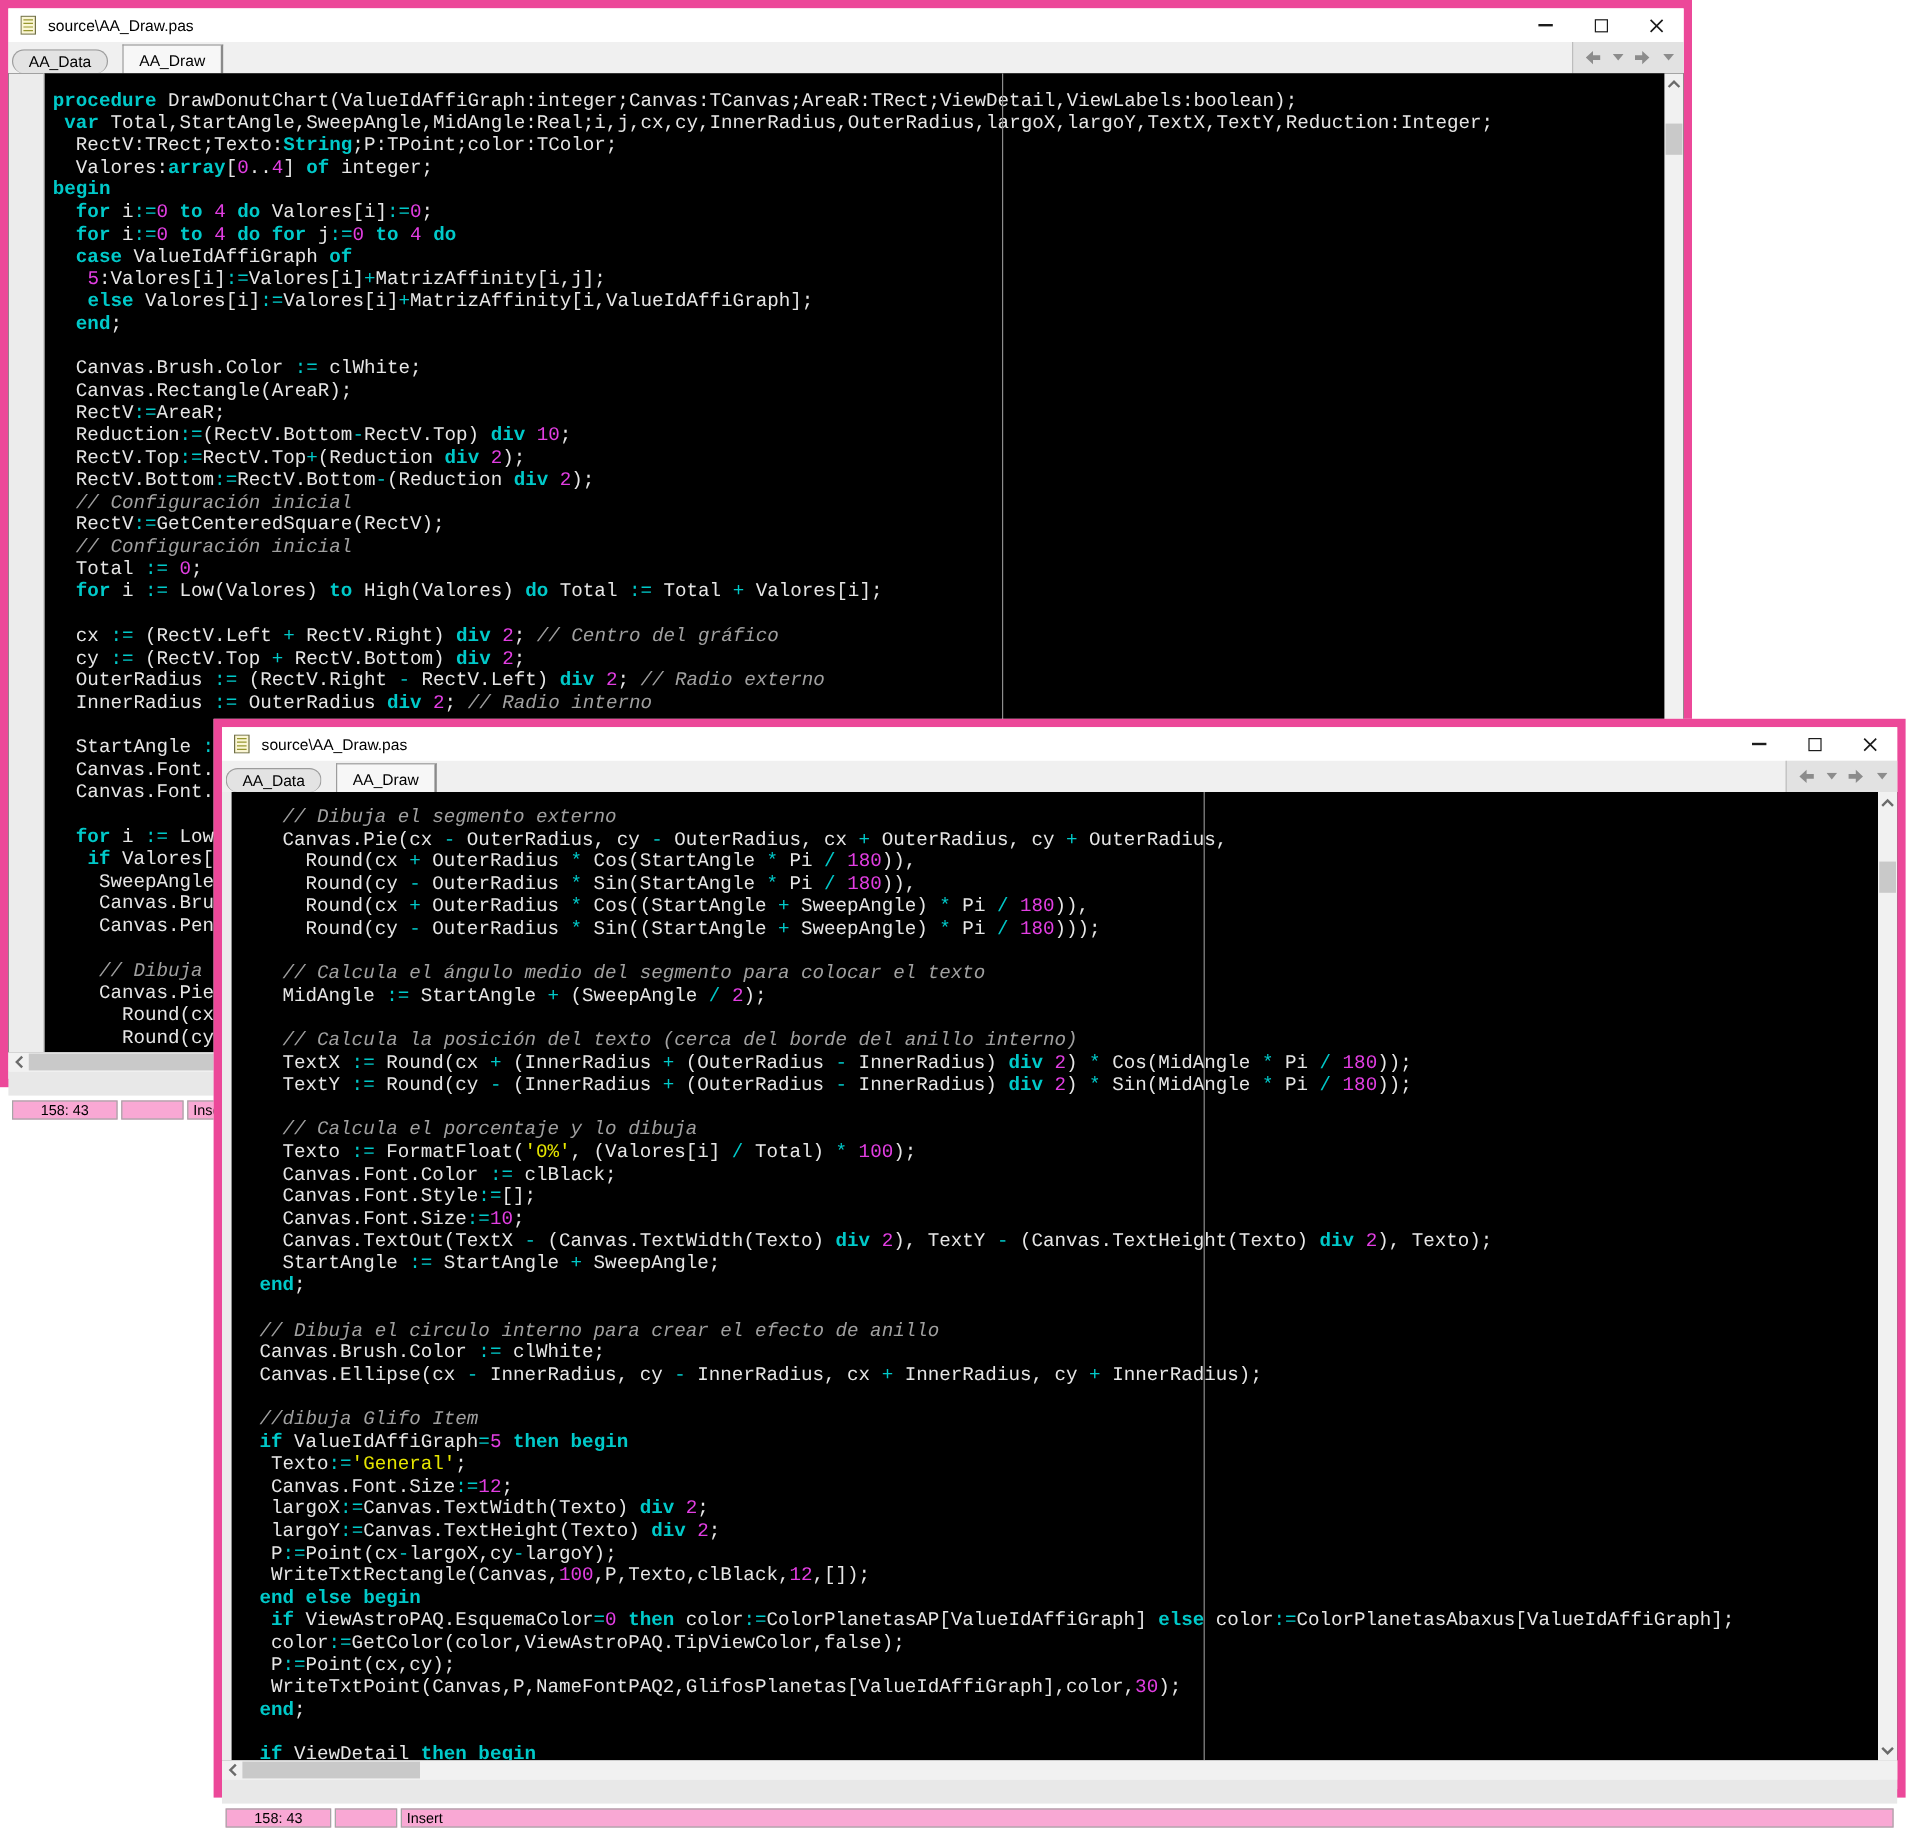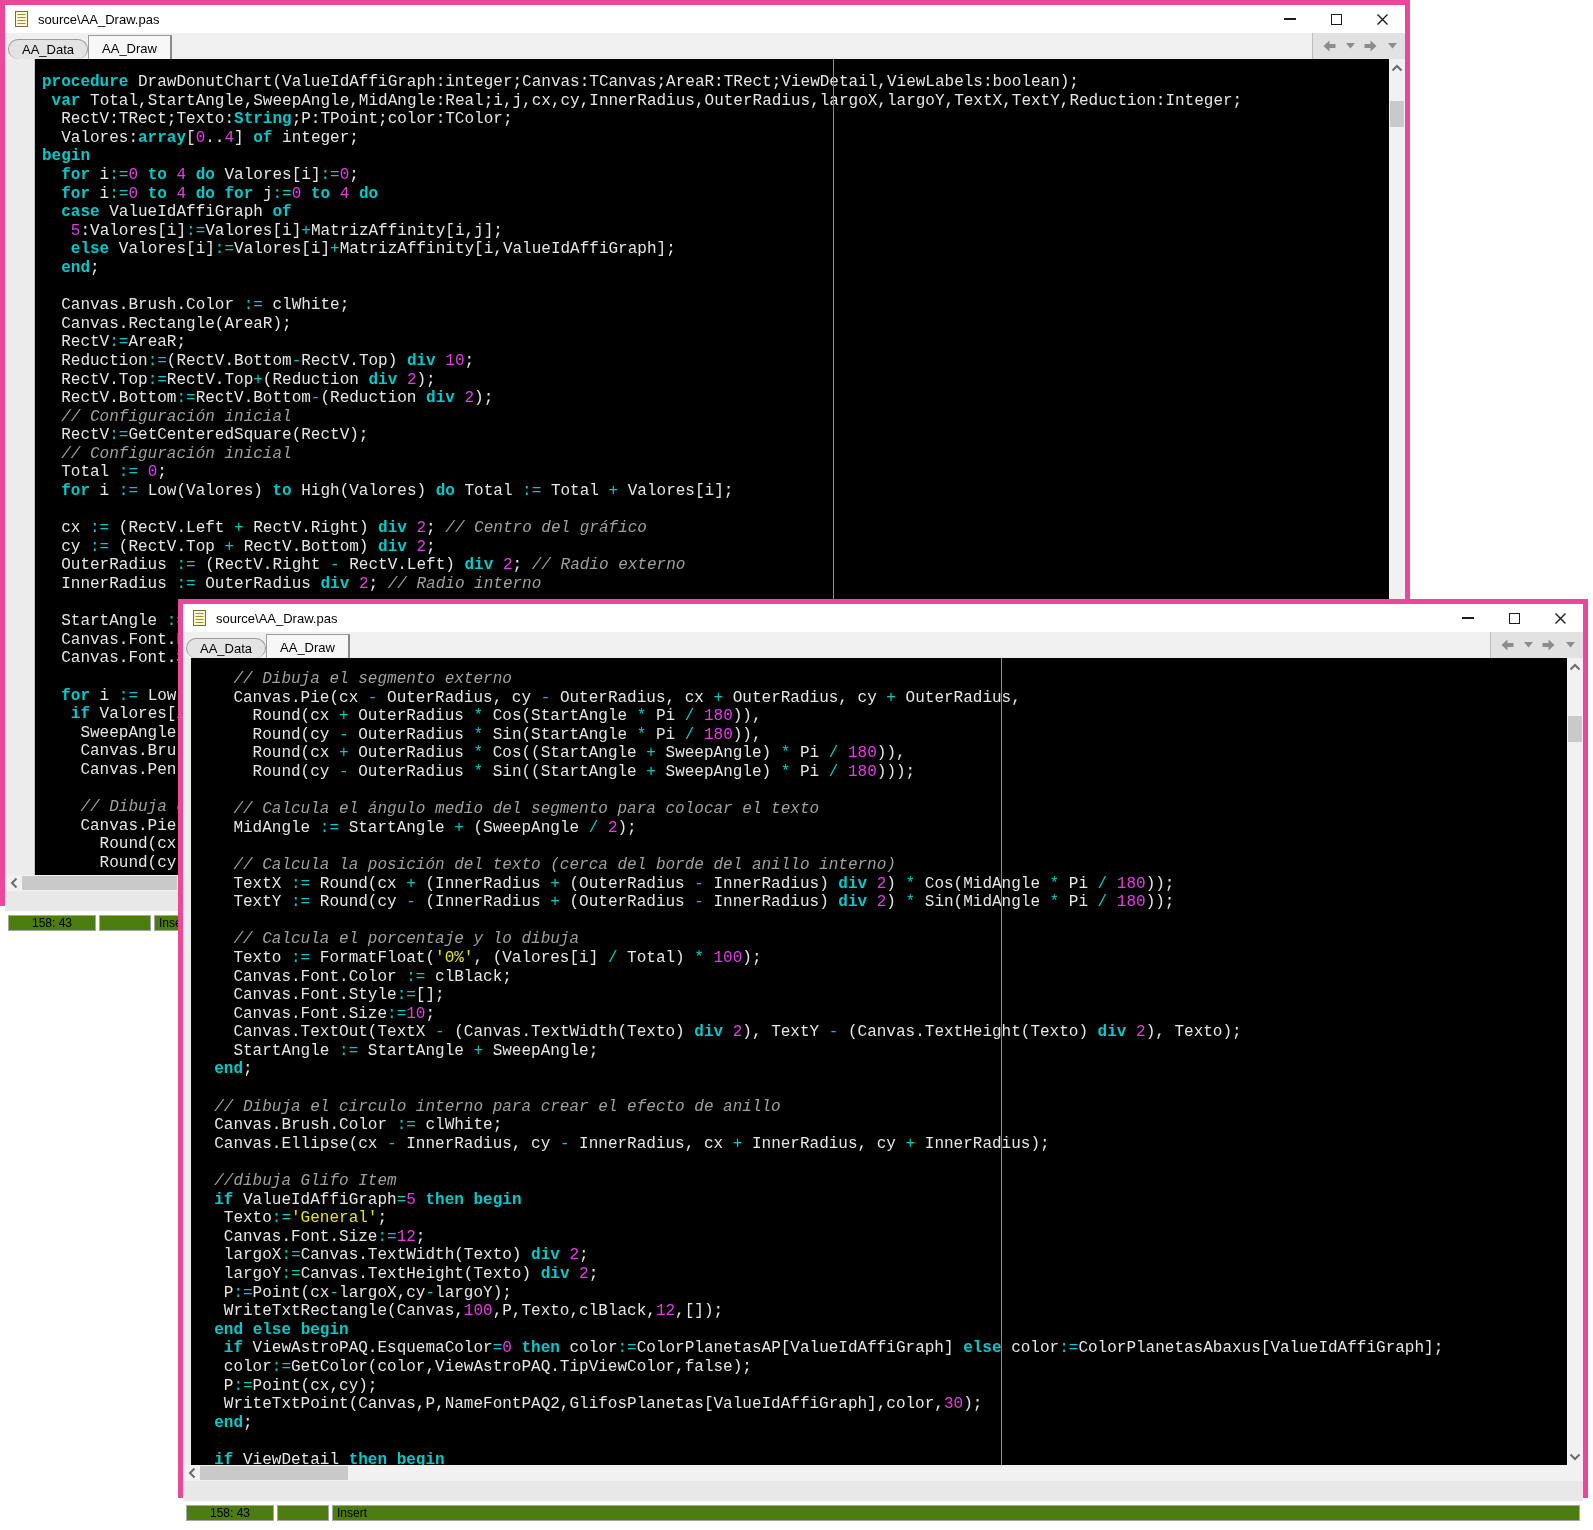--- a/index.html
+++ b/index.html
@@ -1,35 +1,35 @@
 <!DOCTYPE html>
 <html style="--c-keyword: #00c9c9; --c-operator: #00c9c9; --c-number: #e23ee2; --c-string: #e6e600; --c-comment: #a0a0a0; --c-text: #e6e6e6;"><head>
 <meta charset="utf-8">
 <style>
   html,body{margin:0;padding:0;}
   body{width:1593px;height:1530px;background:#ffffff;position:relative;overflow:hidden;
        font-family:"Liberation Sans",sans-serif;}
 
-  .window{position:absolute;background:#fff;border:5px solid #ec4899;box-sizing:border-box;}
+  .window{position:absolute;background:#fff;border:7px solid #ec4899;box-sizing:border-box;}
 
   
   .titlebar{position:absolute;left:0;right:0;top:0;height:28px;background:#fff;
             display:flex;align-items:center;}
   .doc-icon{margin-left:10px;flex:0 0 auto;display:flex;}
   .title-text{margin-left:9px;font-size:13px;color:#000;white-space:pre;}
   .win-controls{margin-left:auto;display:flex;height:100%;}
   .ctrl{width:46px;height:100%;display:flex;align-items:center;justify-content:center;}
   .min-glyph{width:12px;height:0;border-top:2px solid #1c1c1c;}
   .max-glyph{width:11px;height:11px;border:1.5px solid #1c1c1c;box-sizing:border-box;}
 
   
   .tabbar{position:absolute;left:0;right:0;top:28px;height:26px;background:#f0f0f0;
           display:flex;align-items:flex-end;}
   .tab{font-size:13px;color:#000;background:#e3e3e3;border:1px solid #9c9c9c;border-bottom:none;
-       padding:2px 13px 3px 13px;margin-left:0;height:20px;box-sizing:border-box;white-space:pre;}
+       padding:2px 13px 3px 13px;margin-left:12px;height:20px;box-sizing:border-box;white-space:pre;}
   .tab.first{margin-left:3px;border-radius:10px;}
   .tab.active{background:#f7f7f7;height:24px;padding-top:5px;border-right:2px solid #8a8a8a;}
   .navstrip{position:absolute;right:0;top:0;bottom:0;width:92px;background:#e2e2e2;
             border-left:1px solid #bdbdbd;display:flex;align-items:center;justify-content:space-evenly;}
   .navstrip svg{display:block;}
 
   
   .codearea{position:absolute;left:0;right:0;background:#000;overflow:hidden;}
   .gutter{position:absolute;top:0;bottom:0;left:0;background:#ececec;border-right:1px solid #c8c8c8;}
   .code{position:absolute;top:0;bottom:0;overflow:hidden;margin:0;
@@ -48,21 +48,21 @@
   .vthumb{position:absolute;left:1px;right:1px;background:#c9c9c9;}
   .sbtn{position:absolute;left:0;right:0;height:17px;display:flex;align-items:center;justify-content:center;}
   .hscroll{position:absolute;left:0;right:0;height:16px;background:#f1f1f1;display:flex;align-items:center;}
   .hbtn{width:17px;height:16px;flex:0 0 auto;display:flex;align-items:center;justify-content:center;}
   .hthumb{height:14px;background:#c9c9c9;flex:0 0 auto;}
   .corner{width:16px;height:16px;flex:0 0 auto;margin-left:auto;background:#f1f1f1;}
 
   
   .statusbar{position:absolute;left:0;right:0;height:20px;background:#e8e8e8;
              display:flex;align-items:center;font-size:12px;color:#000;}
-  .scell{height:16px;background:#4d7c0f;border:1px solid #a6a6a6;box-sizing:border-box;
+  .scell{height:16px;background:#f9a8d4;border:1px solid #a6a6a6;box-sizing:border-box;
          display:flex;align-items:center;margin-left:3px;margin-top:44px;}
   .scell.pos{width:88px;justify-content:center;}
   .scell.mid{width:52px;}
   .scell.mode{flex:1 1 auto;padding-left:4px;margin-right:3px;justify-content:flex-start;}
 </style>
 </head>
 <body>
 
 <div class="window" style="left:0;top:0;width:1410px;height:906px;">
   <div class="titlebar">

